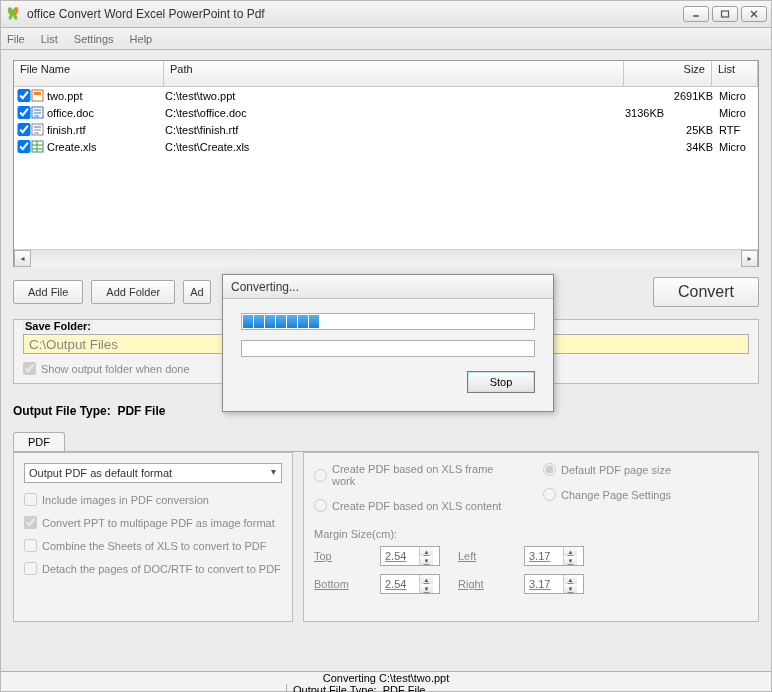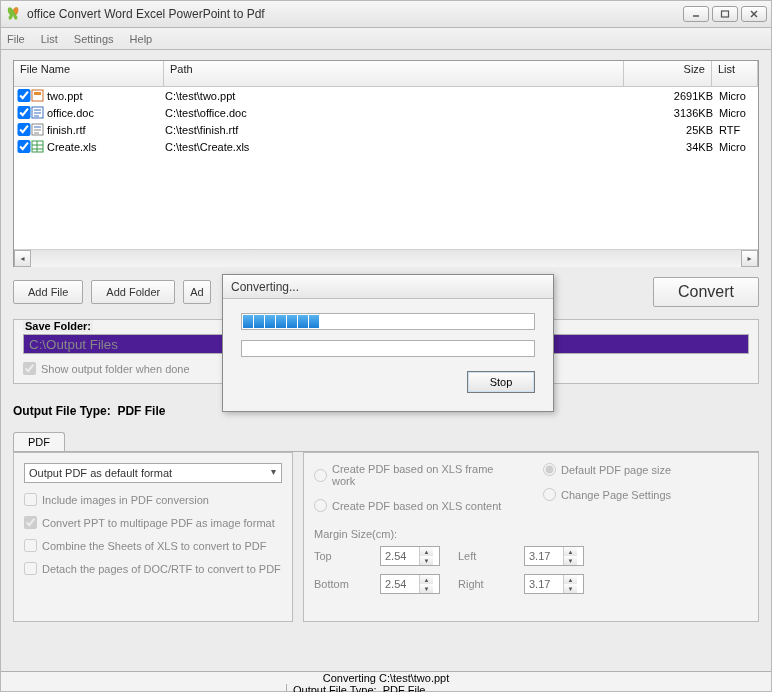--- a/index.html
+++ b/index.html
@@ -138,21 +138,21 @@
 .save-frame .legend {
   font-weight: bold;
   position: relative;
   background: #ececec;
   padding: 0 2px;
 }
 .save-input {
   width: 100%;
   height: 20px;
   border: 1px solid #b0b0b0;
-  background: #4c1d95;
+  background: #fef9c3;
   padding: 0 5px;
   color: #888;
   margin-top: 2px;
 }
 .chk-row {
   display: flex;
   align-items: center;
   gap: 5px;
   margin-top: 8px;
   color: #8a8a8a;
@@ -214,20 +214,21 @@
   color: #8a8a8a;
   margin-bottom: 12px;
 }
 .margin-label { color: #8a8a8a; margin-top: 4px; margin-bottom: 6px; display: block; }
 .margin-grid {
   display: grid;
   grid-template-columns: 48px 60px 48px 60px;
   gap: 8px 18px;
   align-items: center;
   color: #8a8a8a;
+  text-decoration: underline;
 }
 .spin {
   display: flex;
   border: 1px solid #a8a8a8;
   background: #fff;
   height: 20px;
 }
 .spin input {
   border: none; width: 38px; padding: 0 4px;
   font-size: 11px; color: #666; background: #fff;
@@ -379,21 +380,21 @@
         <span class="ico">
             <svg viewBox="0 0 13 13">
               <rect x="1" y="1" width="11" height="11" fill="#fff" stroke="#3a6fc4"></rect>
               <line x1="3" y1="4" x2="10" y2="4" stroke="#3a6fc4"></line>
               <line x1="3" y1="7" x2="10" y2="7" stroke="#3a6fc4"></line>
               <line x1="3" y1="10" x2="8" y2="10" stroke="#3a6fc4"></line>
             </svg>
           </span>
         <span class="cell" style="width:118px">office.doc</span>
         <span class="cell" style="width:460px">C:\test\office.doc</span>
-        <span class="cell" style="width:88px;text-align:right">3136KB</span>
+        <span class="cell" style="width:88px;text-align:left">3136KB</span>
         <span class="cell" style="flex:1;padding-left:6px">Micro</span>
       </div>
       <div class="ft-row">
         <input type="checkbox" checked="" class="chk" style="">
         <span class="ico">
             <svg viewBox="0 0 13 13">
               <rect x="1" y="1" width="11" height="11" fill="#fff" stroke="#888"></rect>
               <line x1="3" y1="4" x2="10" y2="4" stroke="#3a6fc4"></line>
               <line x1="3" y1="7" x2="10" y2="7" stroke="#888"></line>
               <line x1="3" y1="10" x2="8" y2="10" stroke="#888"></line>

